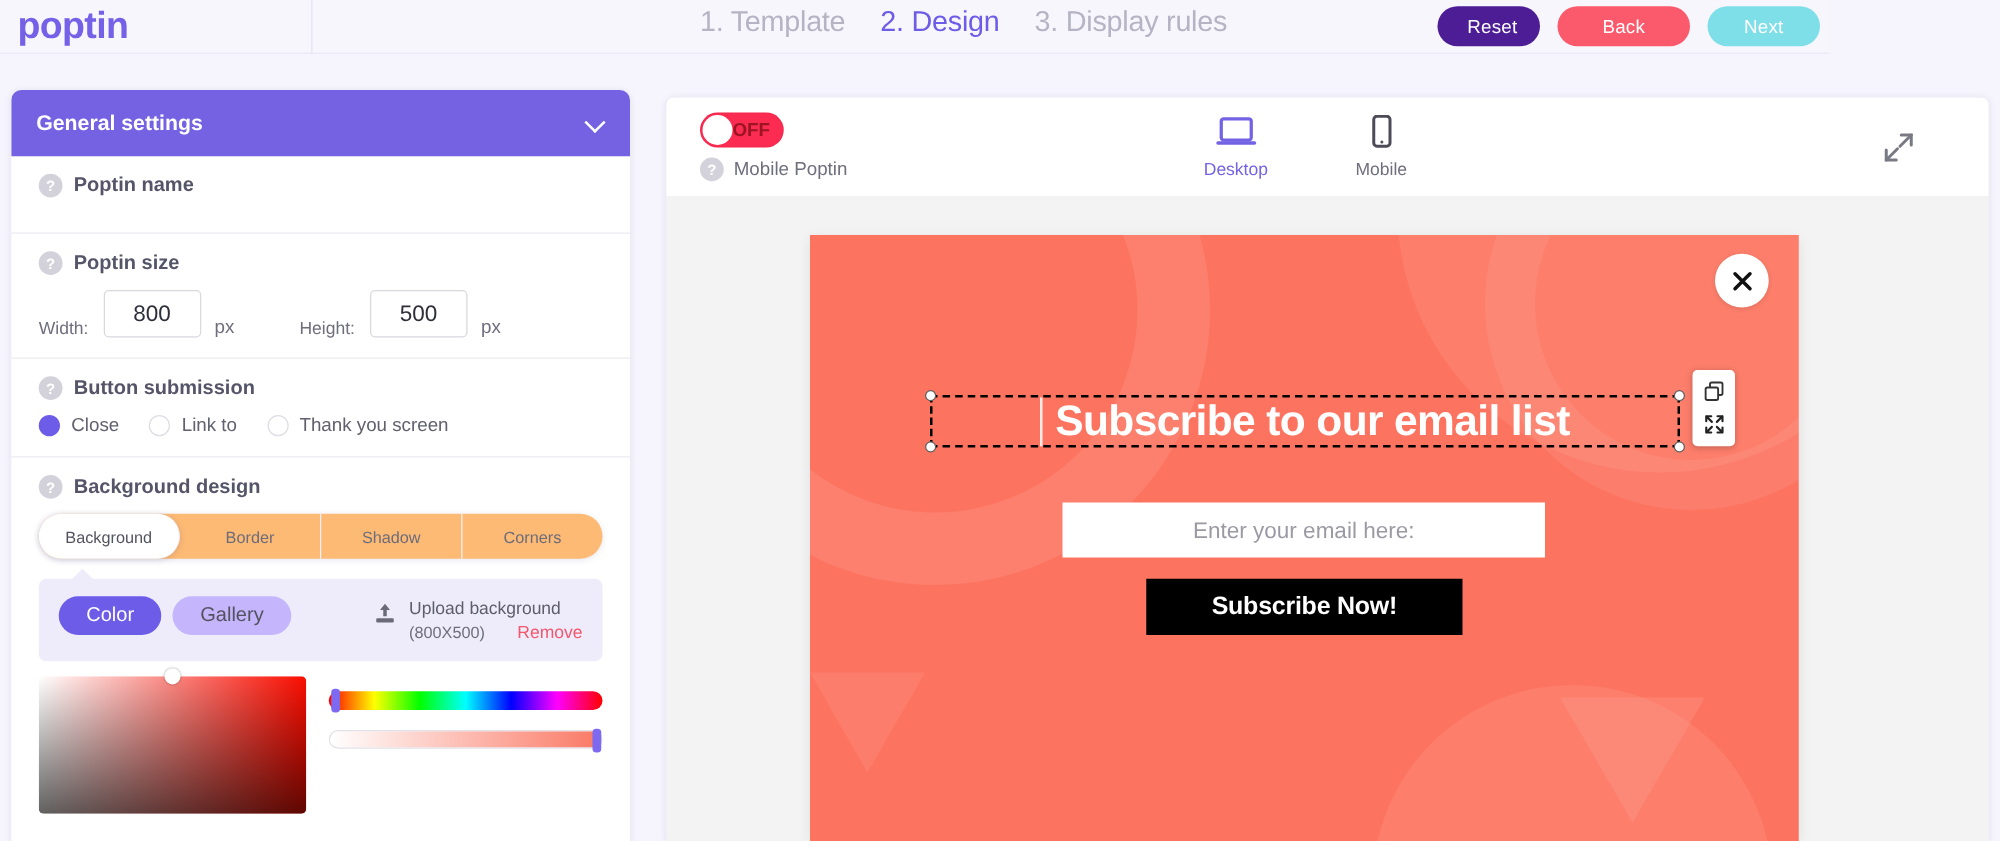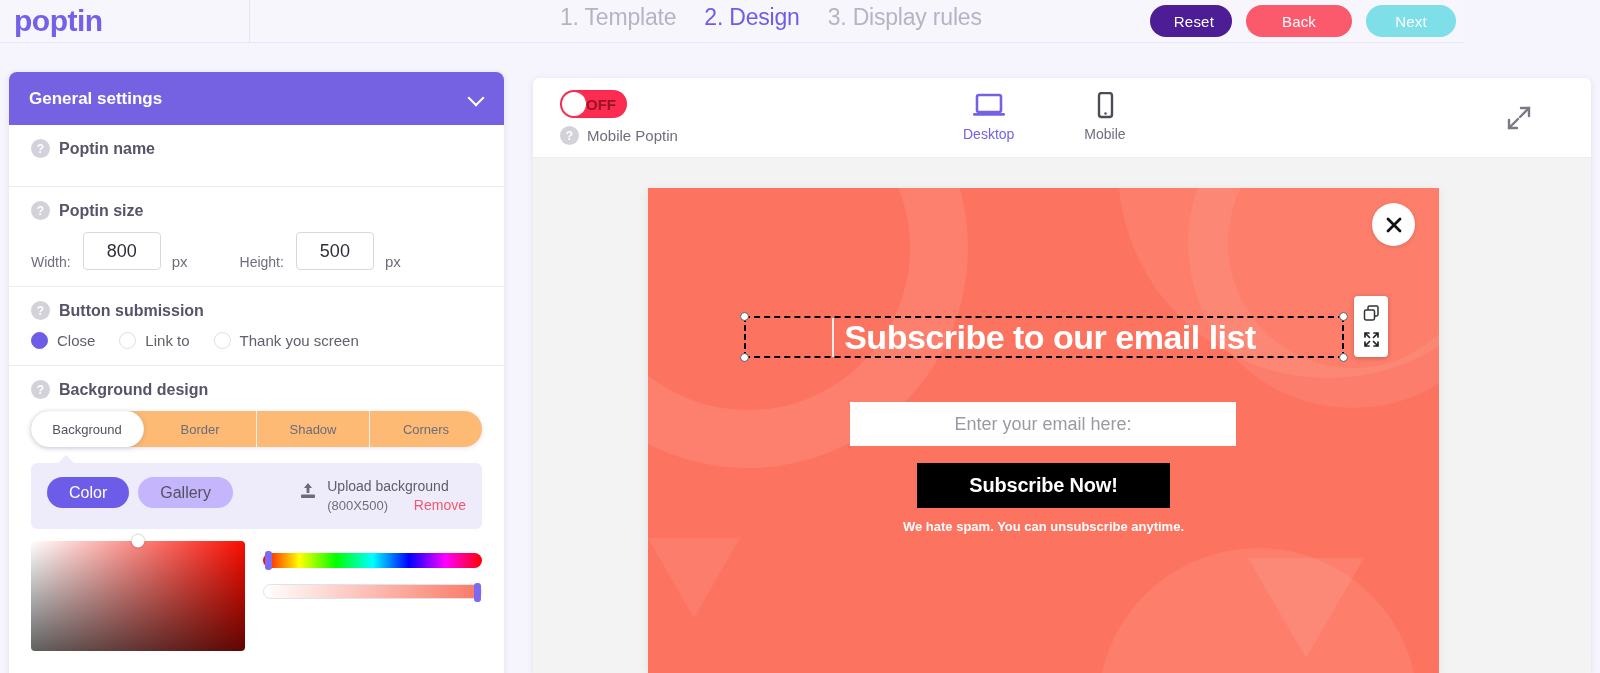--- a/index.html
+++ b/index.html
@@ -534,16 +534,15 @@
       </div>
 
       <div class="email-field">
         <span class="email-ph">Enter your email here:</span>
       </div>
 
       <div class="cta">
         <span>Subscribe Now!</span>
       </div>
 
-      <div class="disclaimer">We hate spam. You can unsubscribe anytime.</div>
     </div>
   </div>
 </div>
 
 </body></html>

